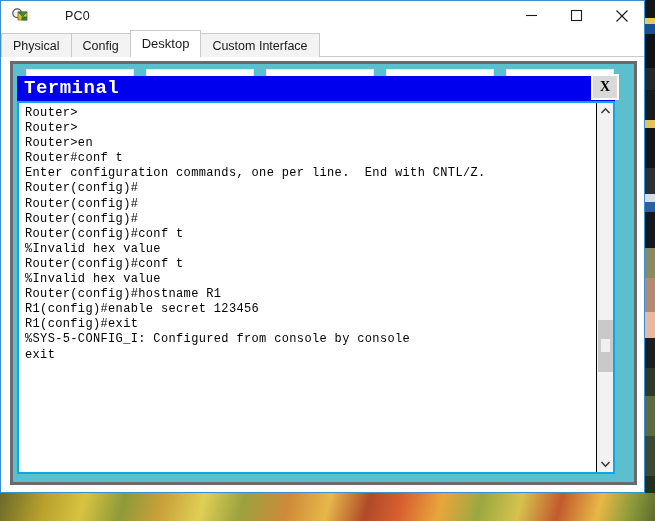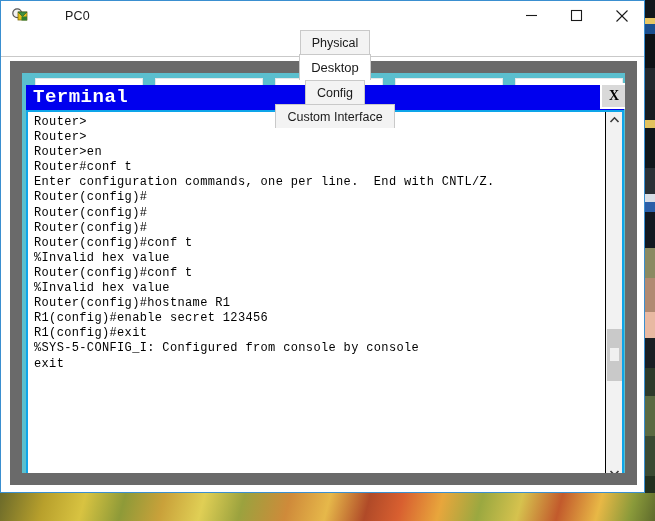--- a/index.html
+++ b/index.html
@@ -109,24 +109,23 @@
     justify-content: center;
   }
   .wbtn svg { display: block; }
 
   
   #tabstrip {
     position: relative;
     height: 27px;
     background: #ffffff;
     display: flex;
-    align-items: center;
-    padding-left: 24px;
-    box-sizing: border-box;
-    flex-direction: column;
+    align-items: flex-end;
+    padding-left: 0;
+    box-sizing: border-box;
   }
   #tabstrip::after {
     content: "";
     position: absolute;
     left: 0; right: 0; bottom: 0;
     height: 1px;
     background: #c9c9c9;
   }
   .tab {
     position: relative;
@@ -153,21 +152,21 @@
 
   
   #pt-outerframe {
     position: absolute;
     left: 9px;
     top: 60px;
     width: 627px;
     height: 424px;
     background: #6a6a6a;
     box-sizing: border-box;
-    padding: 12px;
+    padding: 3px;
   }
   #pt-desktop {
     position: relative;
     width: 100%;
     height: 100%;
     background: #5bbfce;
     overflow: hidden;
   }
 
   
@@ -364,22 +363,22 @@
           <svg width="14" height="14" viewBox="0 0 14 14">
             <line x1="1.5" y1="1.5" x2="12.5" y2="12.5" stroke="#1a1a1a" stroke-width="1.1"></line>
             <line x1="12.5" y1="1.5" x2="1.5" y2="12.5" stroke="#1a1a1a" stroke-width="1.1"></line>
           </svg>
         </div>
       </div>
     </div>
 
     <div id="tabstrip">
       <div class="tab">Physical</div>
+      <div class="tab">Config</div>
       <div class="tab active">Desktop</div>
-      <div class="tab">Config</div>
       <div class="tab">Custom Interface</div>
     </div>
 
     <div id="pt-outerframe">
       <div id="pt-desktop">
 
         <div id="icon-row">
           <div class="desk-icon">
               <div class="glyph"></div>
             </div>

